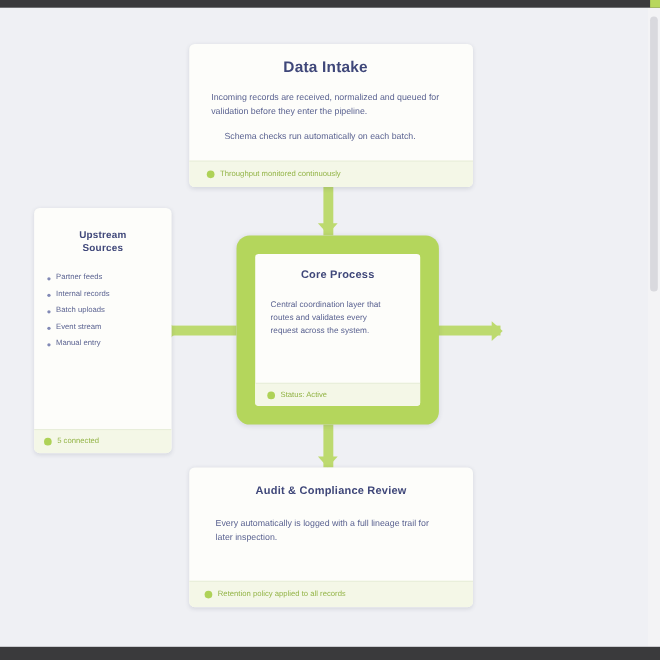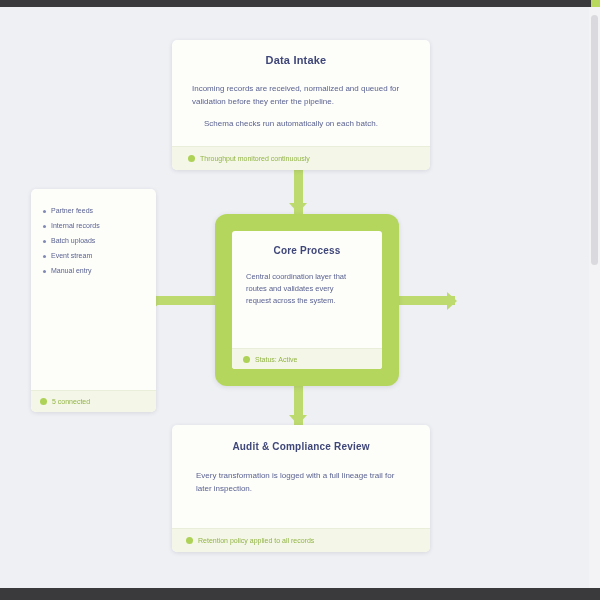--- a/index.html
+++ b/index.html
@@ -123,21 +123,21 @@
   }
 
   
   #card-top {
     left: 172px;
     top: 33px;
     width: 258px;
     height: 130px;
   }
   #card-top .card-title {
-    font-size: 11px;
+    font-size: 14px;
     line-height: 14px;
     padding: 13px 18px 0 8px;
   }
   #card-top .card-body {
     padding: 15px 20px 4px 20px;
     font-size: 8px;
     line-height: 13px;
   }
   #card-top .card-body p + p { margin-top: 9px; margin-left: 12px; }
   #card-top .card-footer { height: 24px; padding: 0 16px; }
@@ -298,20 +298,22 @@
         <p>Incoming records are received, normalized and queued for validation before they enter the pipeline.</p>
         <p>Schema checks run automatically on each batch.</p>
       </div>
       <div class="card-footer">
         <span class="footer-dot"></span>
         <span class="footer-text">Throughput monitored continuously</span>
       </div>
     </div>
 
     <div class="card" id="card-left">
+      <div class="card-title" style="white-space:pre-line">Upstream
+Sources</div>
       <div class="card-body">
         <ul class="bullet-list">
           <li>Partner feeds</li>
           <li>Internal records</li>
           <li>Batch uploads</li>
           <li>Event stream</li>
           <li>Manual entry</li>
         </ul>
       </div>
       <div class="card-footer">
@@ -332,21 +334,21 @@
           <span class="footer-dot"></span>
           <span class="footer-text">Status: Active</span>
         </div>
       </div>
     </div>
 
 
     <div class="card" id="card-bottom">
       <div class="card-title">Audit &amp; Compliance Review</div>
       <div class="card-body">
-        <p>Every transformation is logged with a full lineage trail for later inspection.</p>
+        <p>Every automatically is logged with a full lineage trail for later inspection.</p>
       </div>
       <div class="card-footer">
         <span class="footer-dot"></span>
         <span class="footer-text">Retention policy applied to all records</span>
       </div>
     </div>
 
   </div>
 
   <div class="scrollbar-track">

